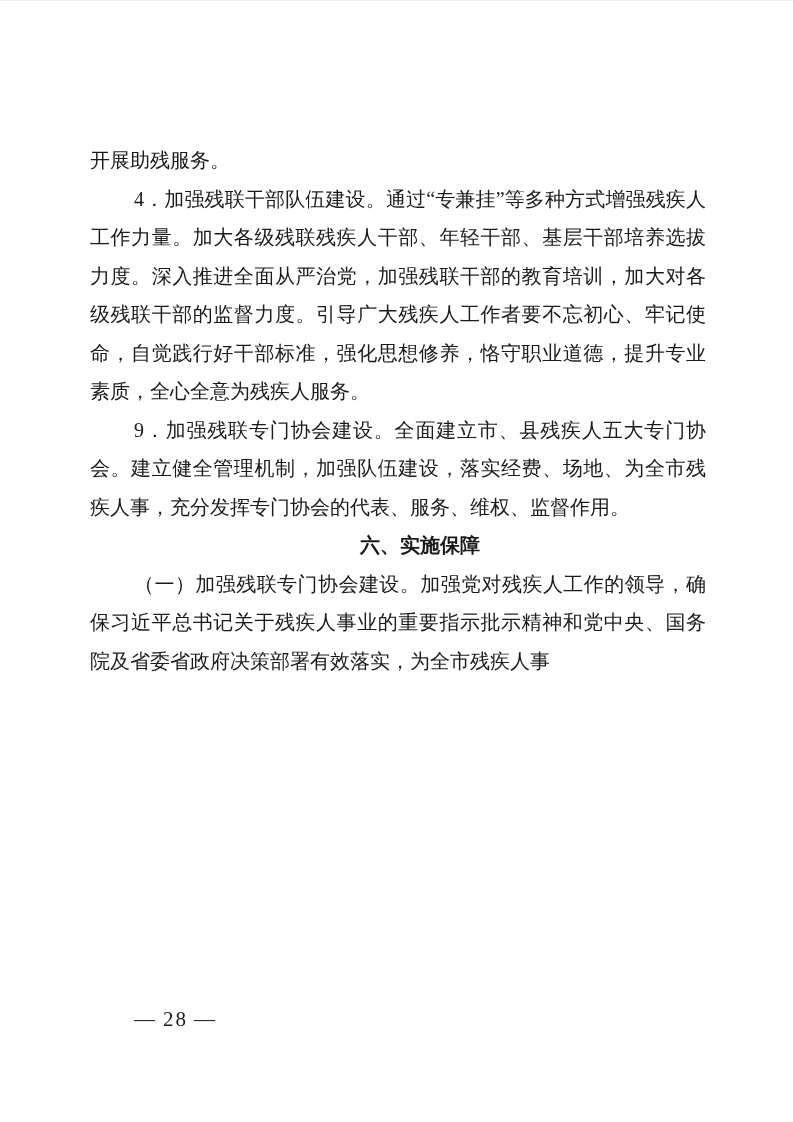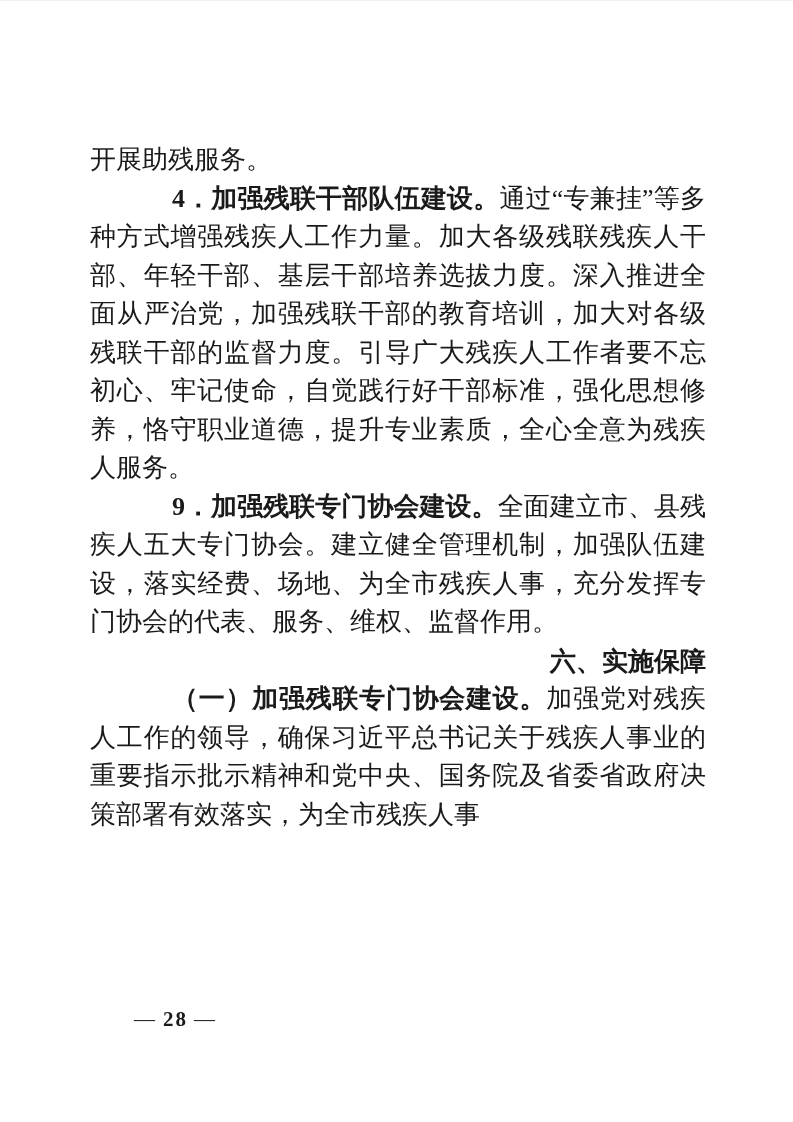--- a/index.html
+++ b/index.html
@@ -14,58 +14,57 @@
     background: #ffffff;
     overflow: hidden;
     border-top: 1px solid #f0f0f0;
   }
   .content {
     position: absolute;
     left: 90px;
     top: 140px;
     width: 616px;
     font-family: "Liberation Serif", "DejaVu Serif", serif;
-    font-size: 26px;
+    font-size: 20px;
     line-height: 38.5px;
     color: #1a1a1a;
     text-align: justify;
     text-justify: inter-character;
   }
   .content p {
     margin: 0;
     padding: 0;
     text-indent: 44px;
   }
   .content p.continuation {
     text-indent: 0;
   }
   .content p.heading {
     font-family: "Liberation Sans", "DejaVu Sans", sans-serif;
     font-weight: 600;
-    text-align: right;
+    text-align: center;
   }
   .lead {
-    font-weight: bold;
-    margin-left: 38px;
+    font-weight: normal;
   }
   .footer {
     position: absolute;
     left: 128px;
     top: 1006px;
     font-family: "Liberation Serif", "DejaVu Serif", serif;
     font-size: 21px;
     color: #1a1a1a;
     letter-spacing: 2px;
   }
   .footer .dash {
     font-weight: normal;
     padding: 0 6px;
   }
   .footer .num {
-    font-weight: bold;
+    font-weight: normal;
   }
 </style>
 </head>
 <body>
 
 <div class="page">
   <div class="content" id="content">
       <p class="continuation"><span>开展助残服务。</span></p>
       <p class="body"><span class="lead">4．加强残联干部队伍建设。</span><span>通过“专兼挂”等多种方式增强残疾人工作力量。加大各级残联残疾人干部、年轻干部、基层干部培养选拔力度。深入推进全面从严治党，加强残联干部的教育培训，加大对各级残联干部的监督力度。引导广大残疾人工作者要不忘初心、牢记使命，自觉践行好干部标准，强化思想修养，恪守职业道德，提升专业素质，全心全意为残疾人服务。</span></p>
       <p class="body"><span class="lead">9．加强残联专门协会建设。</span><span>全面建立市、县残疾人五大专门协会。建立健全管理机制，加强队伍建设，落实经费、场地、为全市残疾人事，充分发挥专门协会的代表、服务、维权、监督作用。</span></p>

